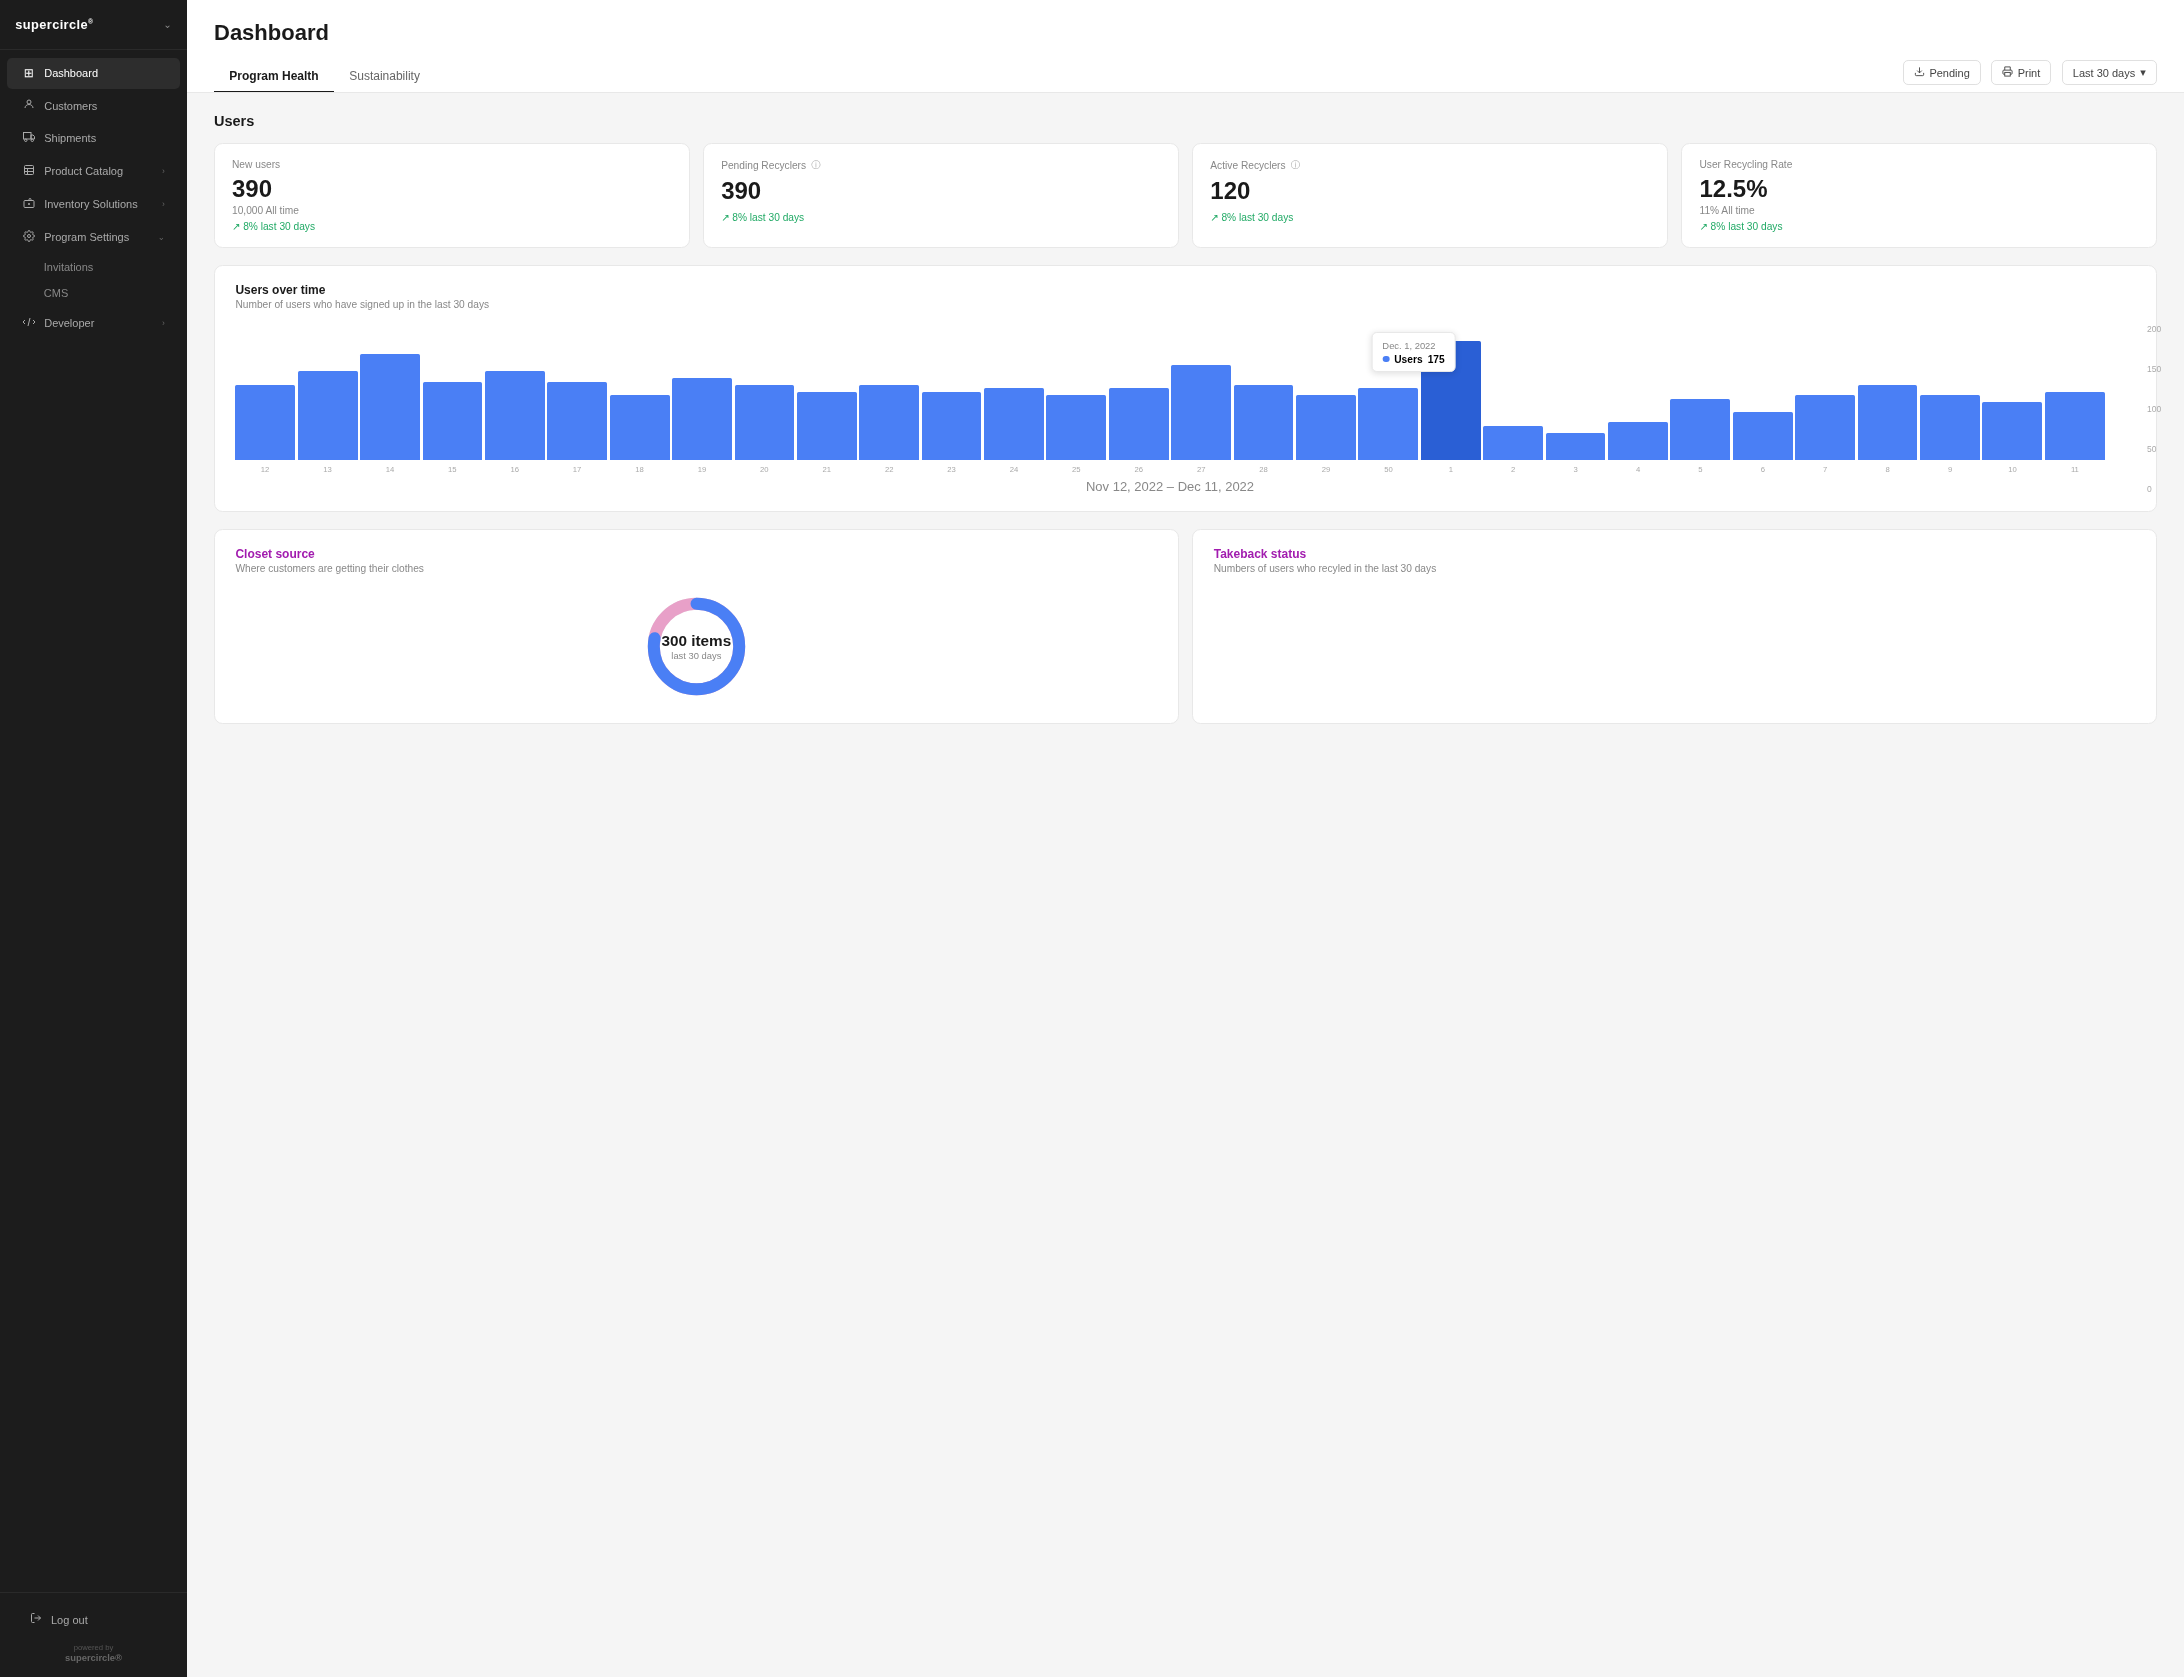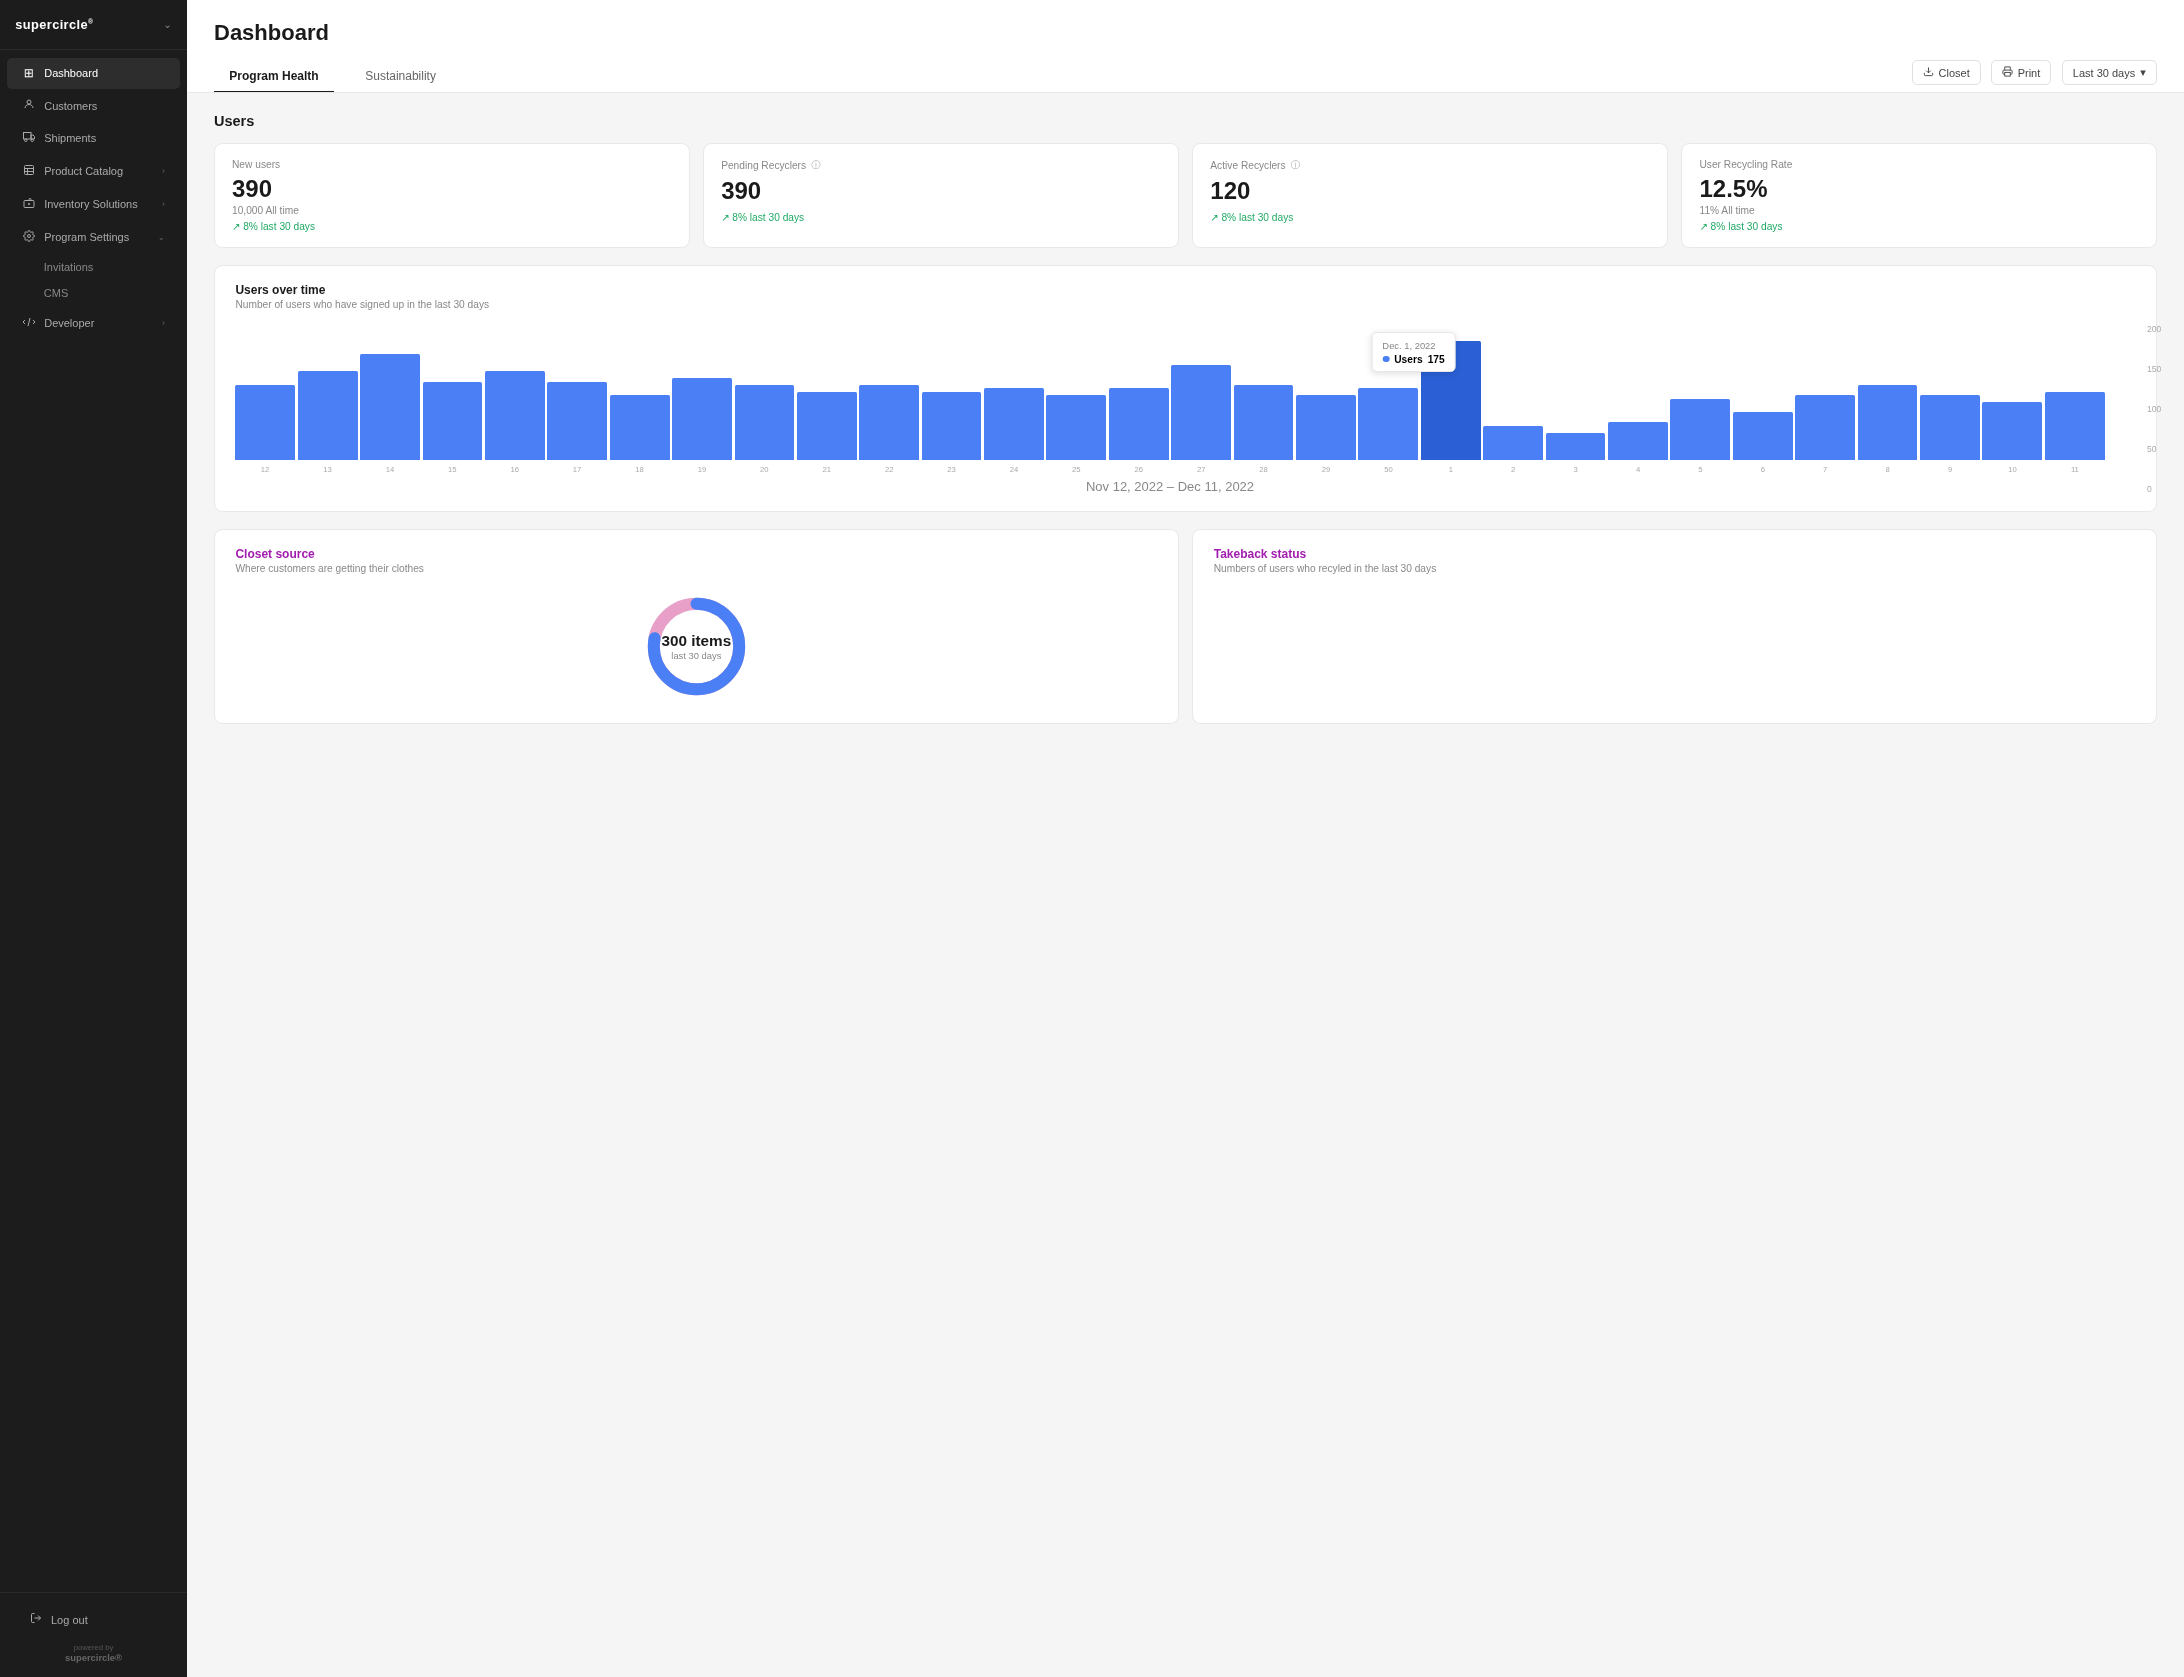--- a/index.html
+++ b/index.html
@@ -83,21 +83,21 @@
     }
     .page-title {
       font-size: 22px;
       font-weight: 700;
       color: #1a1a1a;
       margin-bottom: 13.6px;
     }
     .tabs-row {
       display: flex; align-items: center; justify-content: space-between;
     }
-    .tabs { display: flex; gap: 16px; }
+    .tabs { display: flex; gap: 0; }
     .tab {
       padding: 8.5px 15.3px;
       font-size: 12px;
       color: #666;
       cursor: pointer;
       border-bottom: 1.7px solid transparent;
       font-weight: 500;
       margin-bottom: -0.9px;
     }
     .tab.active { color: #1a1a1a; border-bottom: 1.7px solid #1a1a1a; font-weight: 600; }
@@ -354,21 +354,21 @@
       </div>
       <div class="tab-actions">
         <button class="tab-action-btn">
           <span>
             <svg width="11" height="11" viewBox="0 0 24 24" fill="none" stroke="currentColor" stroke-width="2">
                 <path d="M21 15v4a2 2 0 0 1-2 2H5a2 2 0 0 1-2-2v-4"></path>
                 <polyline points="7 10 12 15 17 10"></polyline>
                 <line x1="12" y1="15" x2="12" y2="3"></line>
               </svg>
           </span>
-          <span>Closet</span>
+          <span>Pending</span>
         </button>
         <button class="tab-action-btn">
           <span>
             <svg width="11" height="11" viewBox="0 0 24 24" fill="none" stroke="currentColor" stroke-width="2">
                 <polyline points="6 9 6 2 18 2 18 9"></polyline>
                 <path d="M6 18H4a2 2 0 0 1-2-2v-5a2 2 0 0 1 2-2h16a2 2 0 0 1 2 2v5a2 2 0 0 1-2 2h-2"></path>
                 <rect x="6" y="14" width="12" height="8"></rect>
               </svg>
           </span>
           <span>Print</span>

